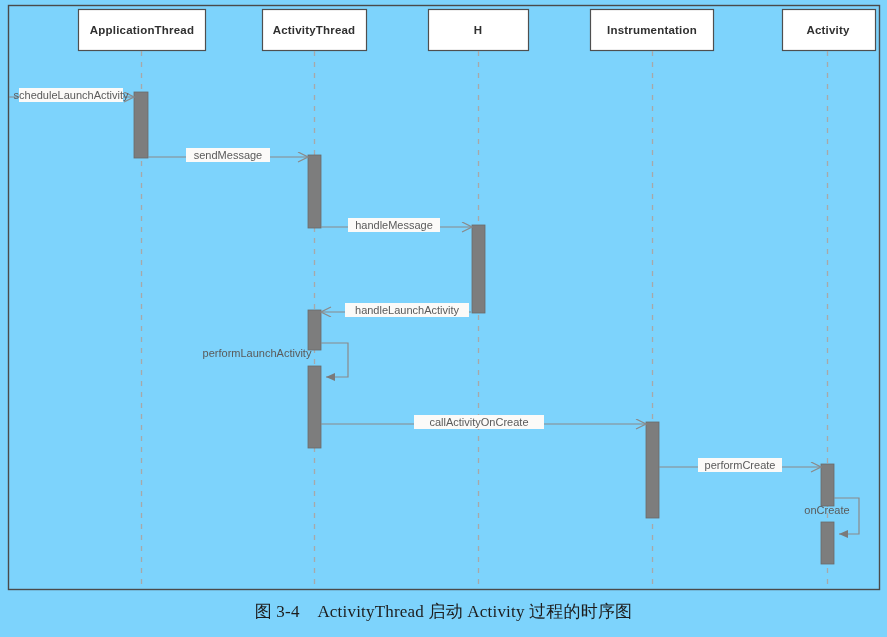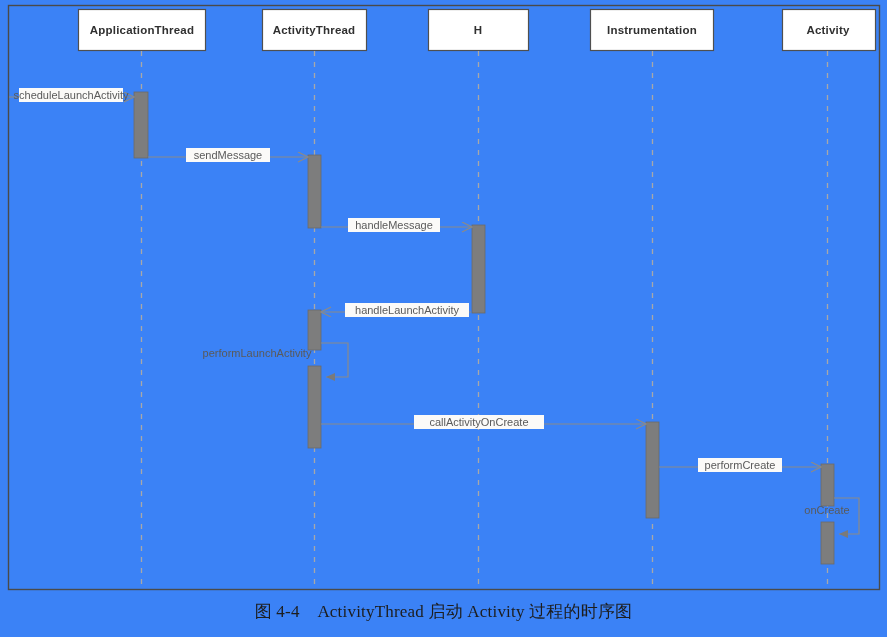--- a/index.html
+++ b/index.html
@@ -12,21 +12,21 @@
     height: 637px;
     font-family: "Liberation Sans", sans-serif;
     position: relative;
     overflow: hidden;
   }
   #figure-root {
     position: absolute;
     left: 0; top: 0;
     width: 887px;
     height: 637px;
-    background: #3b82f6;
+    background: #7dd3fc;
   }
   #diagram-svg {
     position: absolute;
     left: 0; top: 0;
   }
   .caption {
     position: absolute;
     left: 0;
     top: 600px;
     width: 887px;
@@ -155,14 +155,14 @@
       <text class="msg-label" x="740" y="469">performCreate</text>
     </g>
 
     <g>
       <path d="M834,498 L859,498 L859,534 L839,534" fill="none" stroke="#8a8a8a" stroke-width="1.2" marker-end="url(#arrowSolid)"></path>
       <text class="msg-label" x="827" y="514" text-anchor="middle">onCreate</text>
     </g>
 
   </svg>
 
-  <div class="caption">图 4-4    ActivityThread 启动 Activity 过程的时序图</div>
+  <div class="caption">图 3-4    ActivityThread 启动 Activity 过程的时序图</div>
 </div>
 
 </body></html>

